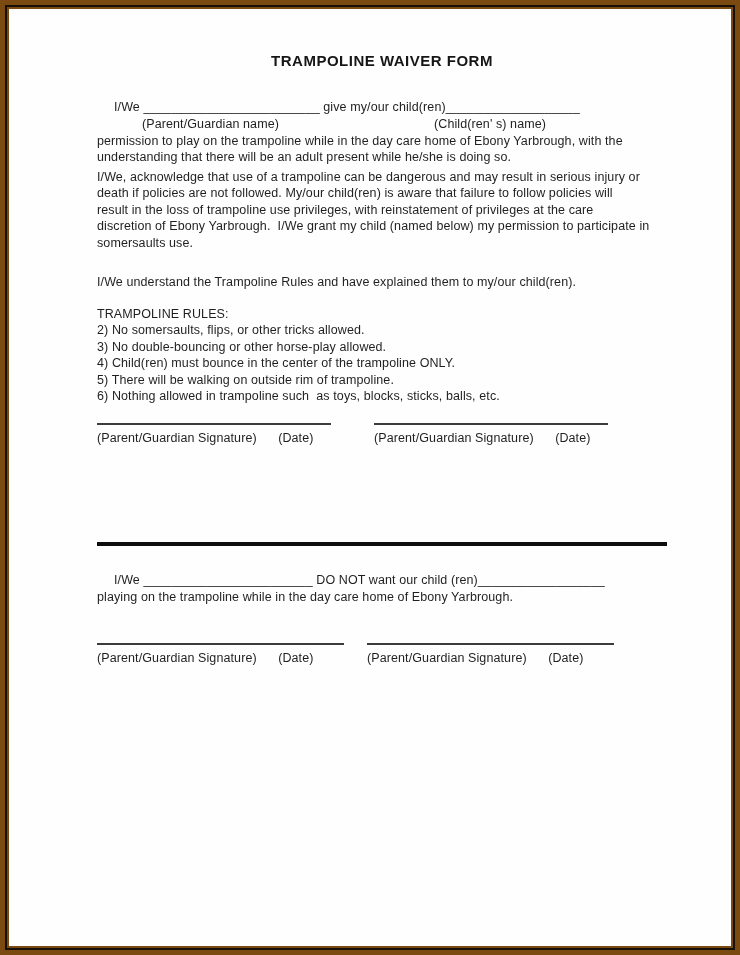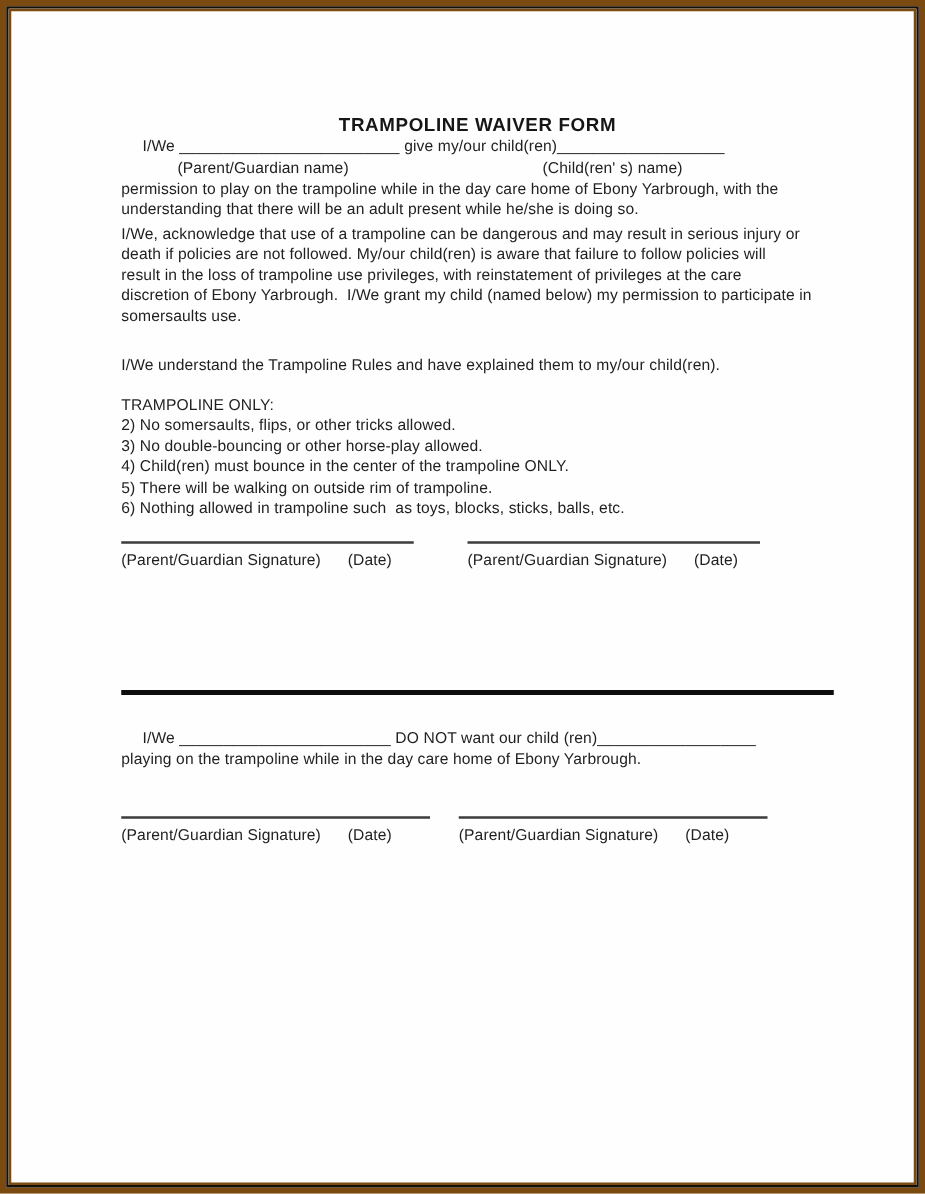--- a/index.html
+++ b/index.html
@@ -13,40 +13,40 @@
   }
   .frame-inner {
     width: 100%; height: 100%; box-sizing: border-box;
     border: 2px solid #7a4a10;
     background: #fefefe;
     overflow: hidden;
   }
   .page {
     box-sizing: border-box;
     width: 100%; height: 100%;
-    padding: 84px 70px 0 88px;
+    padding: 44px 70px 0 88px;
     font-family: "Liberation Sans", sans-serif;
     font-size: 12.5px;
     line-height: 16.5px;
     color: #1f1f1f;
     letter-spacing: 0.1px;
   }
   .title {
     margin: 0;
     width: 570px;
     text-align: center;
     font-size: 15px;
     line-height: 16px;
     font-weight: bold;
     letter-spacing: 0.5px;
     color: #161616;
   }
   .line { white-space: pre; }
   .indent { padding-left: 17px; }
-  .fill-line { }
+  .fill-line { margin-top: 30px; }
   .labels-row { position: relative; height: 17px; width: 570px; }
   .labels-row .lbl-parent { position: absolute; left: 45px; top: 0; }
   .labels-row .lbl-child  { position: absolute; left: 337px; top: 0; }
   .para-ack { margin-top: 3px; }
   .para-understand { margin-top: 23px; }
   .rules-head { margin-top: 15px; }
   .para-release { margin-top: 18px; }
   .sig-row { display: flex; margin-top: 2px; }
   .sig-row.s1 .sig-block { width: 234px; }
   .sig-row.s1 .sig-block + .sig-block { margin-left: 43px; }
@@ -85,21 +85,21 @@
         <div class="para-ack">
           <div class="line">I/We, acknowledge that use of a trampoline can be dangerous and may result in serious injury or</div>
           <div class="line">death if policies are not followed. My/our child(ren) is aware that failure to follow policies will</div>
           <div class="line">result in the loss of trampoline use privileges, with reinstatement of privileges at the care</div>
           <div class="line">discretion of Ebony Yarbrough.  I/We grant my child (named below) my permission to participate in</div>
           <div class="line">somersaults use.</div>
         </div>
 
         <div class="line para-understand">I/We understand the Trampoline Rules and have explained them to my/our child(ren).</div>
 
-        <div class="line rules-head">TRAMPOLINE ONLY:</div>
+        <div class="line rules-head">TRAMPOLINE RULES:</div>
         <div class="line">2) No somersaults, flips, or other tricks allowed.</div>
         <div class="line">3) No double-bouncing or other horse-play allowed.</div>
         <div class="line">4) Child(ren) must bounce in the center of the trampoline ONLY.</div>
         <div class="line">5) There will be walking on outside rim of trampoline.</div>
         <div class="line">6) Nothing allowed in trampoline such  as toys, blocks, sticks, balls, etc.</div>
 
 
         <div class="sig-row s1">
           <div class="sig-block">
             <div class="sig-line"></div>

